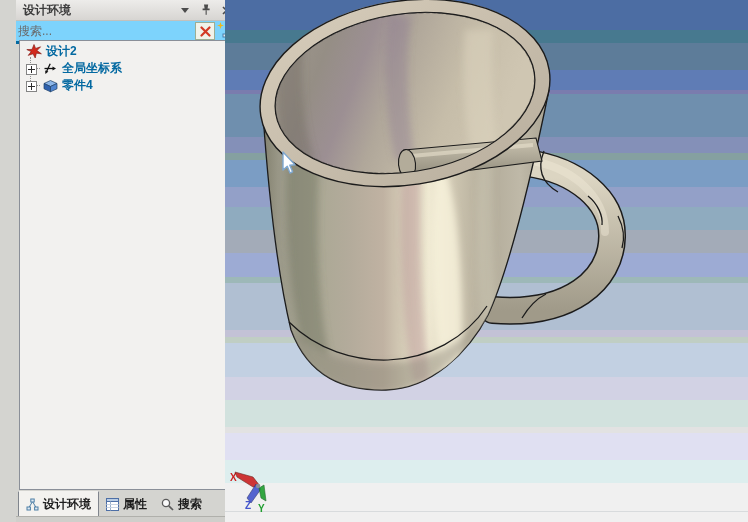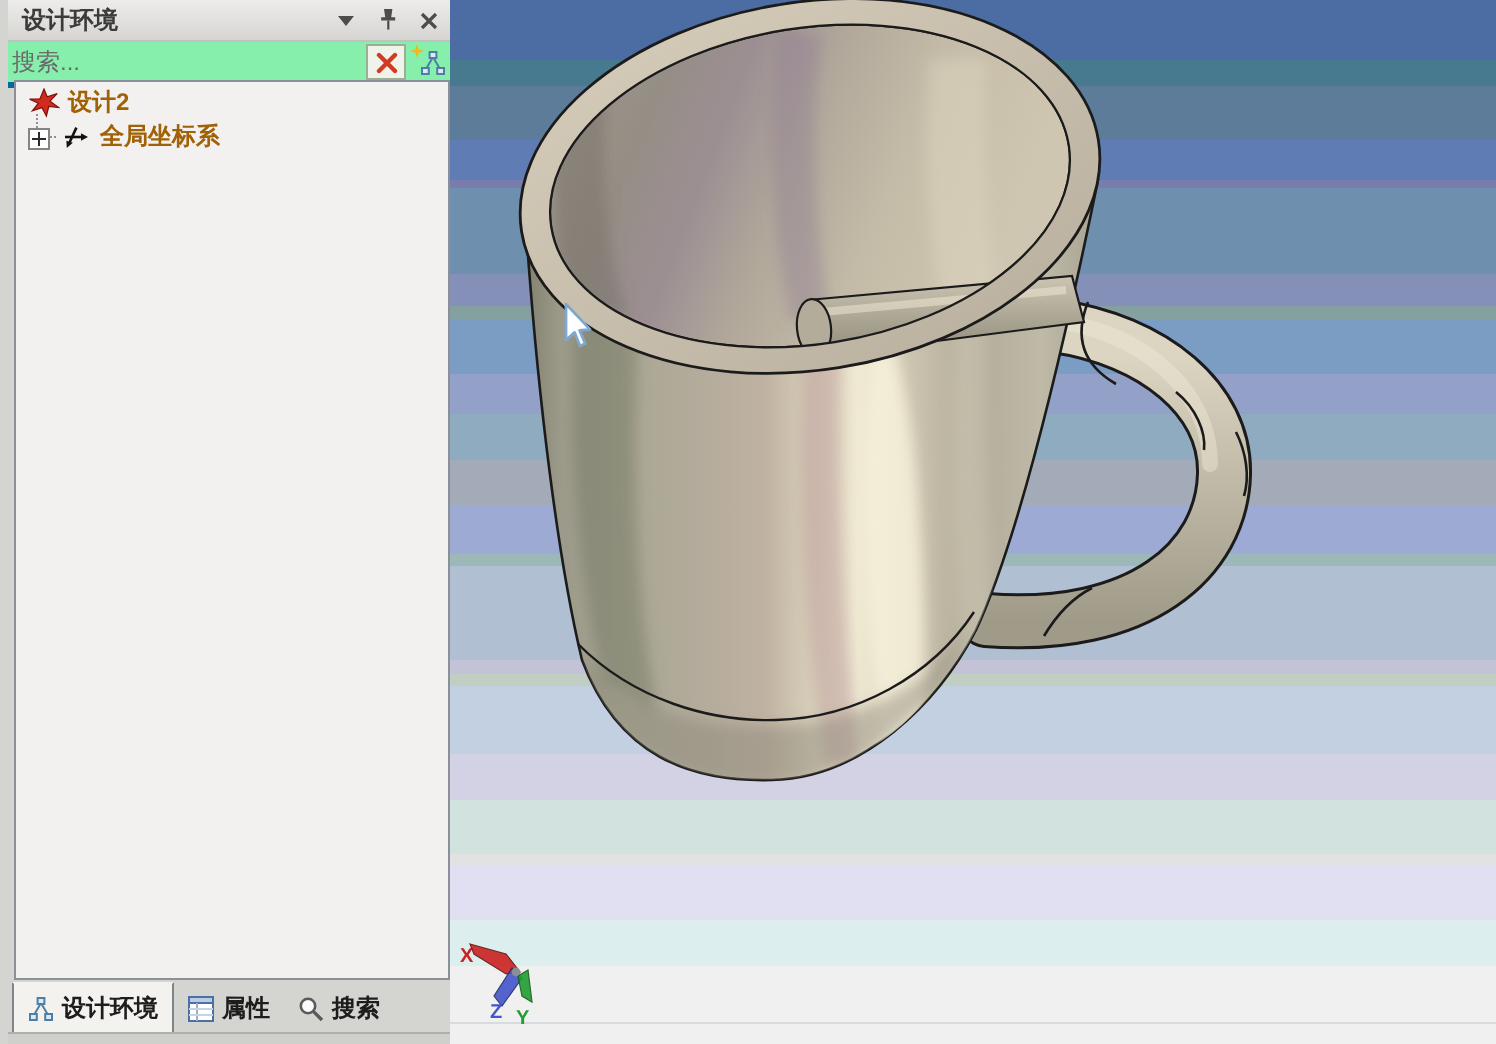--- a/index.html
+++ b/index.html
@@ -1,41 +1,41 @@
 <!DOCTYPE html>
 <html><head>
 <meta charset="utf-8">
 <style>
   html,body{margin:0;padding:0;background:#9aa0a8;}
   .app{position:relative;width:748px;height:522px;background:#d4d4d0;overflow:hidden;
        font-family:"Liberation Sans","DejaVu Sans",sans-serif;-webkit-font-smoothing:antialiased;}
 
   
-  .panel{position:absolute;left:4px;top:0;width:225px;height:522px;background:#d4d4d0;}
+  .panel{position:absolute;left:16px;top:0;width:225px;height:522px;background:#d4d4d0;}
   .panel-header{height:20px;display:flex;align-items:center;
                 background:linear-gradient(#edecea,#d7d5d2);border-bottom:1px solid #c2c1bd;}
   .panel-title{flex:1;font-size:12px;font-weight:bold;color:#3b3b3b;padding-left:7px;white-space:nowrap;}
   .win-icons{display:flex;align-items:center;gap:10px;padding-right:9px;}
   .win-icon{width:11px;height:11px;display:flex;align-items:center;justify-content:center;cursor:default;}
   .chev{width:0;height:0;border-left:4px solid transparent;border-right:4px solid transparent;border-top:5px solid #4c4c4c;}
 
-  .search-row{height:20px;display:flex;align-items:center;background:#86efac;border-bottom:3px solid #0369a1;padding-left:2px;}
+  .search-row{height:20px;display:flex;align-items:center;background:#7dd3fc;border-bottom:3px solid #0369a1;padding-left:2px;}
   .search-input{flex:1;min-width:0;border:none;outline:none;background:transparent;font-size:12px;color:#555;
                 font-family:inherit;padding:0;}
   .search-input::placeholder{color:#6a6a6a;opacity:1;}
   .clear-btn{width:20px;height:18px;margin-right:3px;border:1px solid #9cae94;background:#f0f3ea;
              display:flex;align-items:center;justify-content:center;padding:0;cursor:default;}
   .adv-btn{position:relative;width:21px;height:18px;border:none;background:transparent;padding:0;margin-right:2px;cursor:default;}
   .adv-btn .star{position:absolute;left:-1px;top:0px;}
   .adv-btn .hier{position:absolute;left:4px;top:3px;}
 
   
   .tree-box{position:absolute;left:3px;right:4px;top:40px;bottom:32px;background:#f2f1ef;
             border:1px solid #8a8f98;overflow:hidden;padding-top:2px;}
-  .tree-row{display:flex;align-items:center;height:17px;font-size:12px;font-weight:bold;color:#a16207;cursor:default;}
+  .tree-row{display:flex;align-items:center;height:17px;font-size:12px;font-weight:bold;color:#0369a1;cursor:default;}
   .root-row{padding-left:5px;}
   .tree-children{position:relative;}
   .tree-children::before{content:"";position:absolute;left:10px;top:-3px;bottom:9px;border-left:1px dotted #8f8f8f;}
   .child-row{position:relative;padding-left:21px;}
   .child-row::before{content:"";position:absolute;left:11px;top:8px;width:9px;border-top:1px dotted #8f8f8f;}
   .plusbox{position:absolute;left:6px;top:4px;width:9px;height:9px;background:#fff;border:1px solid #848484;box-sizing:content-box;z-index:2;}
   .plusbox::before{content:"";position:absolute;left:1px;right:1px;top:4px;height:1px;background:#2a2a2a;}
   .plusbox::after{content:"";position:absolute;top:1px;bottom:1px;left:4px;width:1px;background:#2a2a2a;}
   .tree-icon{width:18px;height:15px;margin-right:3px;display:flex;align-items:center;justify-content:center;flex:0 0 auto;z-index:1;}
   .tree-label{white-space:nowrap;}
@@ -120,20 +120,31 @@
               <path d="M2.5,6.5 H11" stroke="#111" stroke-width="1.3"></path>
               <path d="M14,6.5 L10.5,4.6 L10.5,8.4 Z" fill="#111"></path>
               <path d="M8.2,1.8 L4.6,9.6" stroke="#111" stroke-width="1.3"></path>
               <path d="M3.4,12 L6.4,9.4 L3.2,8.4 Z" fill="#111"></path>
             </svg>
           </span>
           <span class="tree-label">全局坐标系</span>
         </div>
 
 
+        <div class="tree-row child-row">
+          <span class="plusbox"></span>
+          <span class="tree-icon">
+            <svg width="15" height="14" viewBox="0 0 15 14">
+              <path d="M1,4.5 L7.5,1.5 L14,4.5 L7.5,7.5 Z" fill="#8cb6e8" stroke="#1d3f66" stroke-width="0.7"></path>
+              <path d="M1,4.5 L7.5,7.5 L7.5,12.8 L1,9.8 Z" fill="#2f62ae" stroke="#1d3f66" stroke-width="0.7"></path>
+              <path d="M14,4.5 L7.5,7.5 L7.5,12.8 L14,9.8 Z" fill="#4f85d0" stroke="#1d3f66" stroke-width="0.7"></path>
+            </svg>
+          </span>
+          <span class="tree-label">零件4</span>
+        </div>
 
 
 
       </div>
     </div>
 
     <div class="tab-row">
       <div class="tab active">
         <svg width="13" height="13" viewBox="0 0 13 12">
           <path d="M6.5,3 L3,9 M6.5,3 L10,9" stroke="#4d7fa6" stroke-width="1" fill="none"></path>

